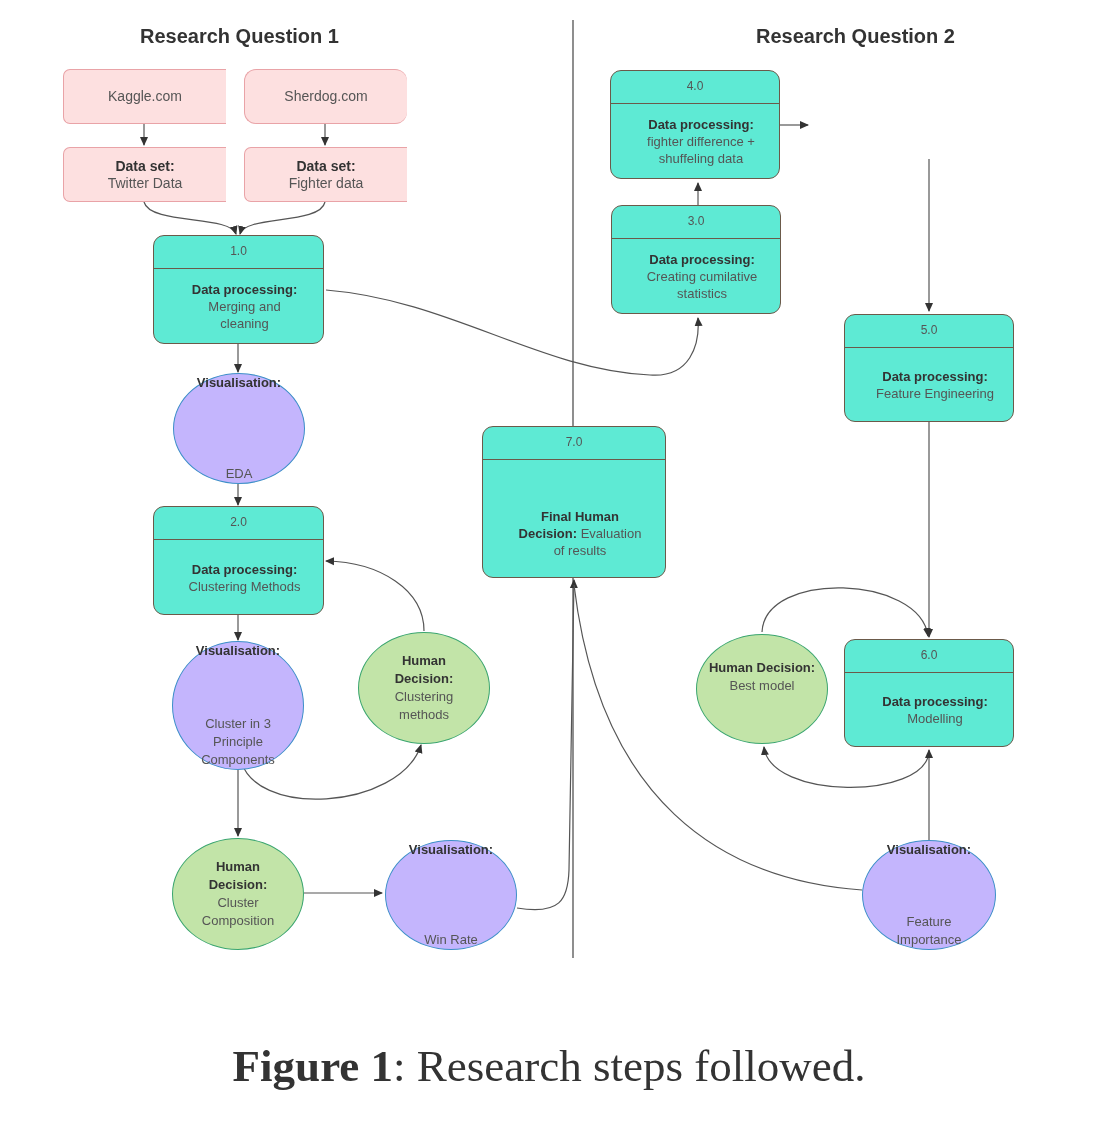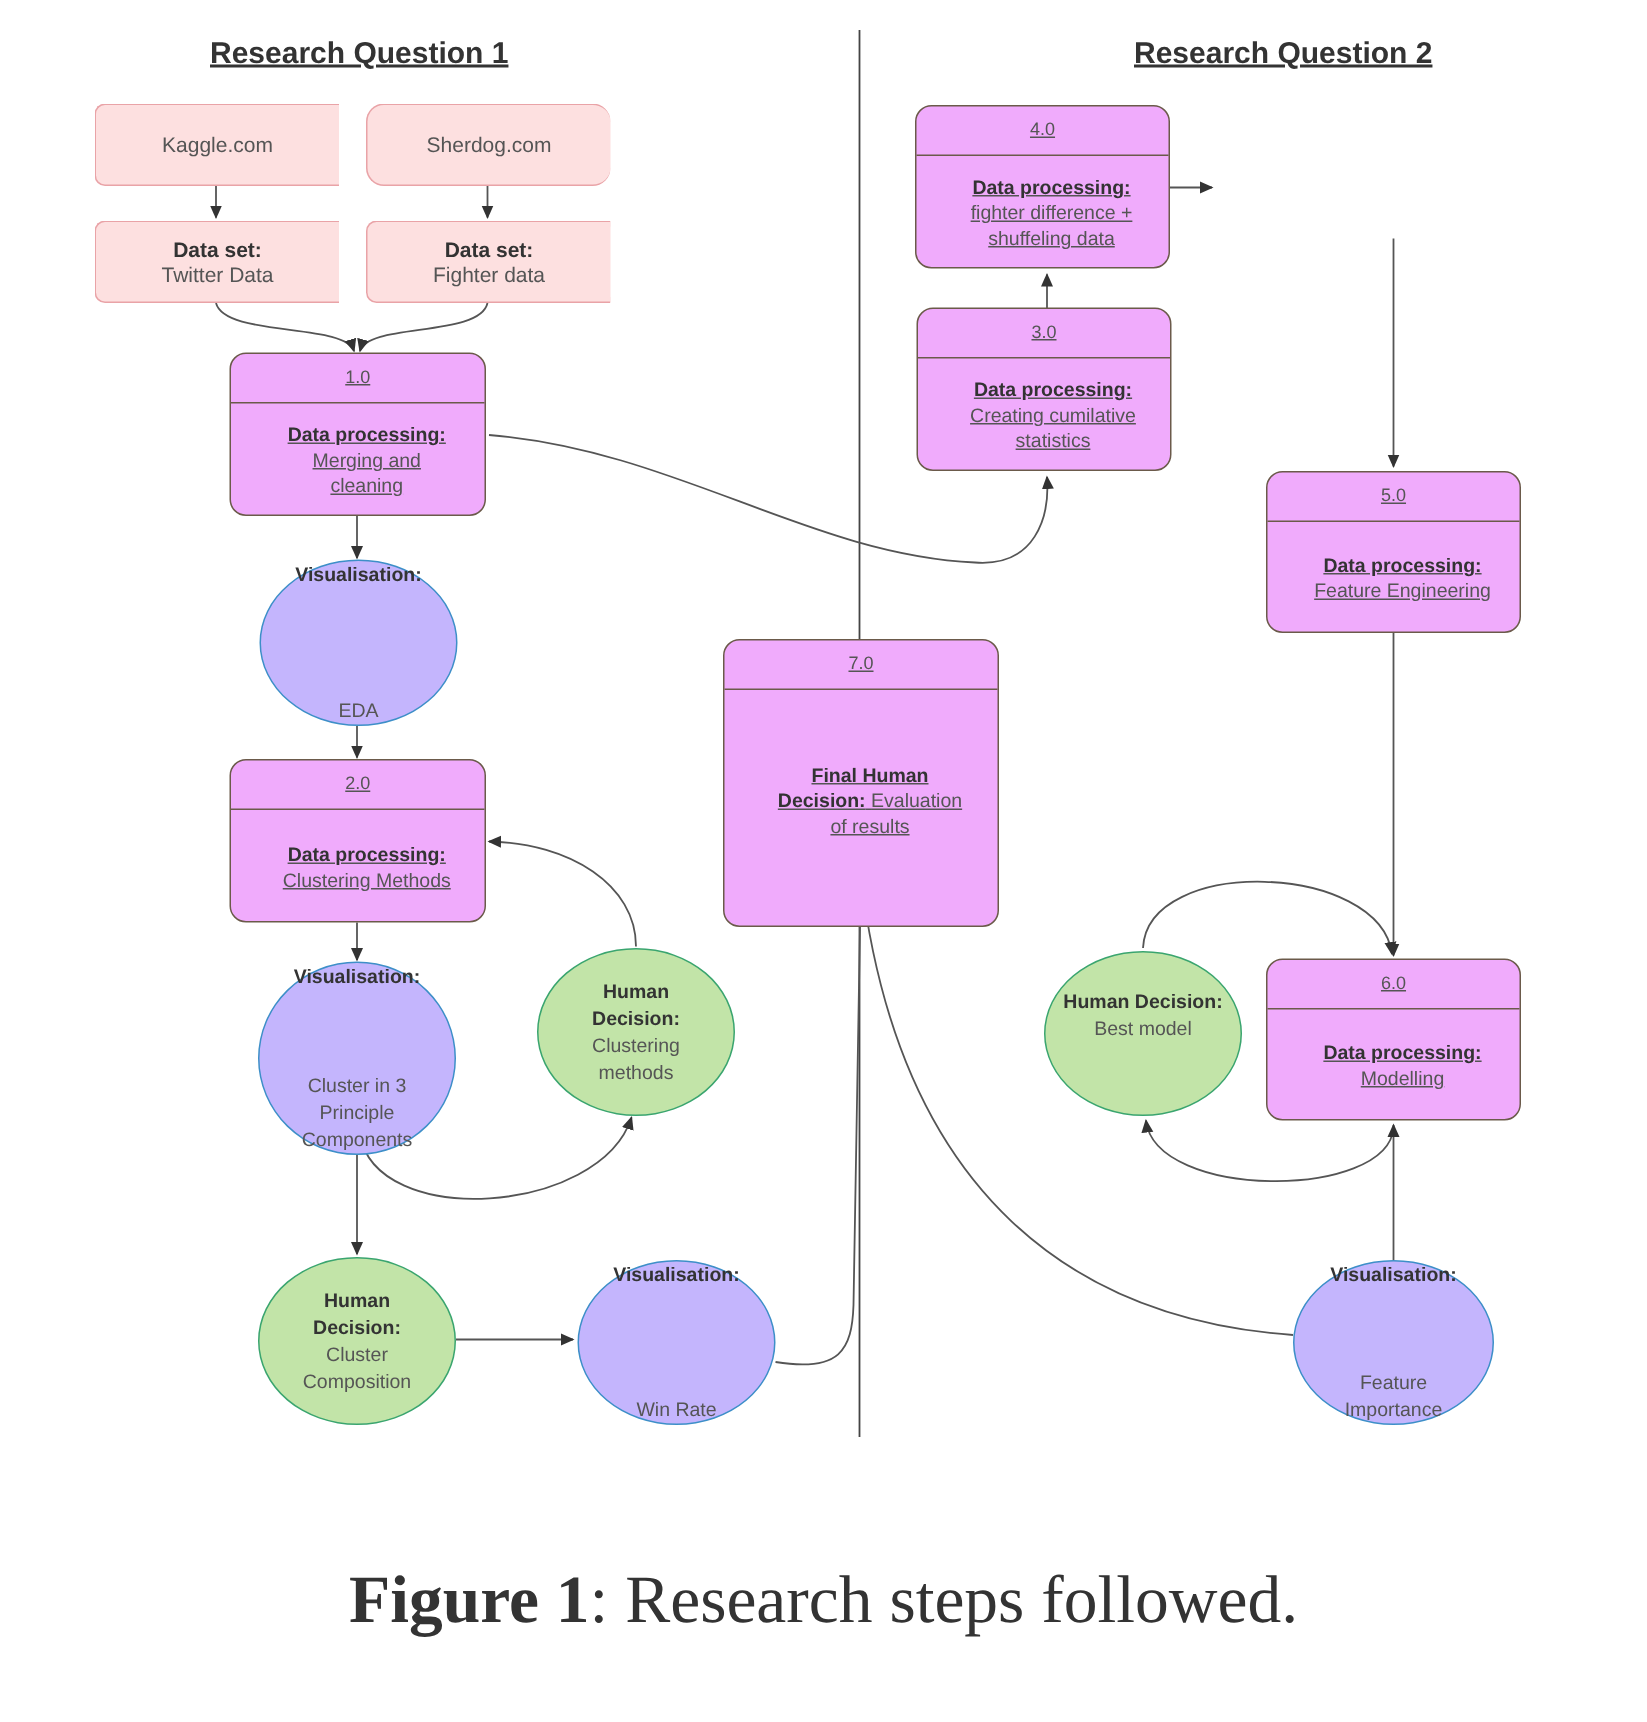--- a/index.html
+++ b/index.html
@@ -1,27 +1,27 @@
 <!DOCTYPE html>
 <html><head>
 <meta charset="utf-8">
 <style>
   html, body { margin: 0; padding: 0; background: #ffffff; }
   body { width: 1098px; height: 1148px; position: relative; overflow: hidden;
          font-family: "Liberation Sans", sans-serif; color: #333; }
   .canvas { position: absolute; left: 0; top: 0; width: 1098px; height: 1148px; }
   svg.links { position: absolute; left: 0; top: 0; width: 1098px; height: 1148px; }
-  .heading { position: absolute; font-weight: bold; font-size: 20px; text-decoration: underline;
+  .heading { position: absolute; font-weight: bold; font-size: 20px; 
              color: #333; white-space: nowrap; }
   .src { position: absolute; background: #fde0e0; border: 1.5px solid #e9a3a7; border-right: none;
          border-radius: 7px 0 0 7px; display: flex; align-items: center; justify-content: center;
          text-align: center; font-size: 14px; color: #555; line-height: 17px; box-sizing: border-box; }
   .src b { color: #333; }
-  .proc { position: absolute; background: #f0abfc; border: 1.5px solid #6b5a4a; border-radius: 11px;
-          box-sizing: border-box; font-size: 13px; color: #555; text-align: center; text-decoration: underline; }
+  .proc { position: absolute; background: #5eead4; border: 1.5px solid #6b5a4a; border-radius: 11px;
+          box-sizing: border-box; font-size: 13px; color: #555; text-align: center; }
   .proc .num { height: 32px; line-height: 30px; border-bottom: 1.5px solid #6b5a4a; color: #555; font-size: 12px; }
   .proc .body { display: flex; flex-direction: column; align-items: center; justify-content: center;
                 line-height: 17px; padding: 0 6px; margin-left: 12px; }
   .proc .body b { color: #333; }
   .ell { position: absolute; border-radius: 50%; box-sizing: border-box; display: flex;
          flex-direction: column; align-items: center; justify-content: center; text-align: center;
          font-size: 13px; line-height: 18px; color: #555; }
   .ell b { color: #333; }
   .ell.blue { background: #c4b5fd; border: 1.8px solid #3d8fc8; justify-content: space-between; }
   .ell.green { background: #c2e4a8; border: 1.8px solid #3aa56f; }
@@ -119,21 +119,21 @@
       <span>Feature Engineering</span>
     </div>
   </div>
   <div class="proc" style="left:844px; top:639px; width:170px; height:108px;">
     <div class="num">6.0</div>
     <div class="body" style="height:74px;">
       <b>Data processing:</b>
       <span>Modelling</span>
     </div>
   </div>
-  <div class="proc" style="left:482px; top:426px; width:184px; height:192px;">
+  <div class="proc" style="left:482px; top:426px; width:184px; height:152px;">
     <div class="num">7.0</div>
     <div class="body" style="height:118px; display:block; padding:48px 18px 0 18px; box-sizing:border-box;">
       <b>Final Human Decision:</b>
       <span>Evaluation of results</span>
     </div>
   </div>
 
   <div class="ell blue" style="left:173px; top:373px; width:132px; height:111px;">
     <b>Visualisation:</b>
     <span>EDA</span>

